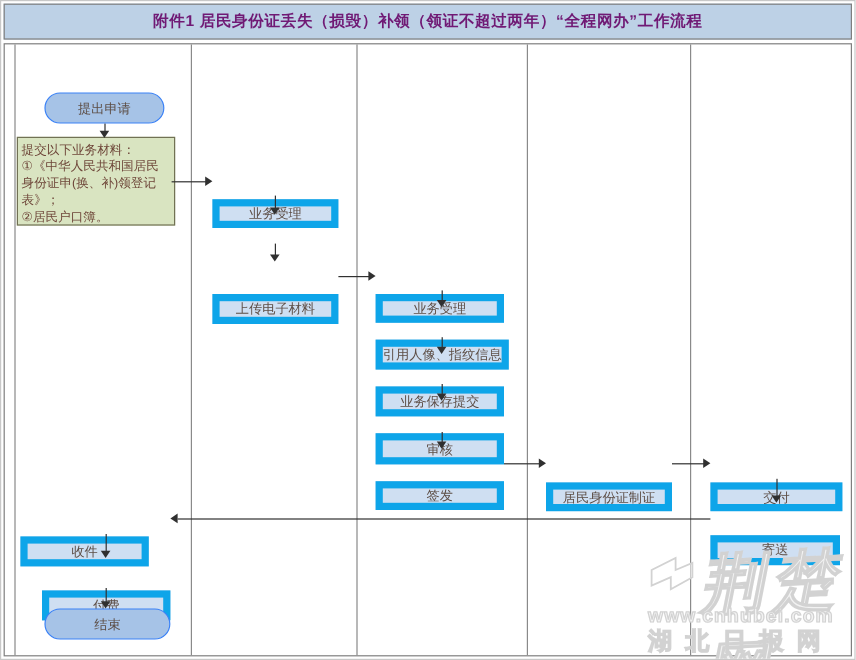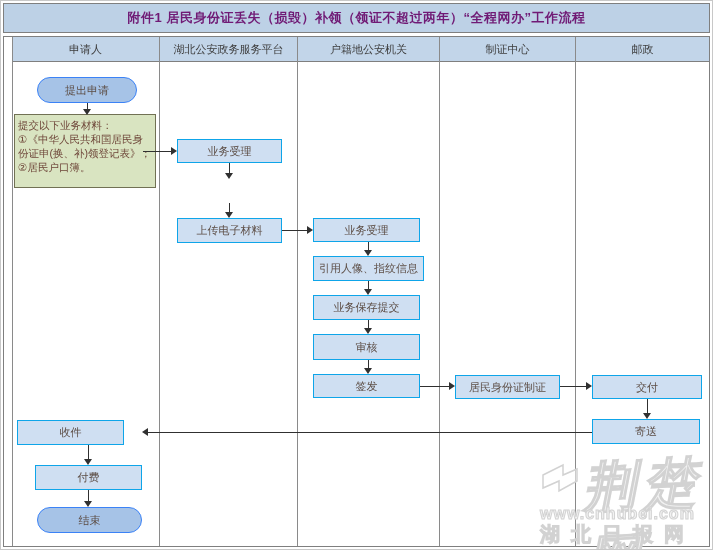--- a/index.html
+++ b/index.html
@@ -21,21 +21,21 @@
     border-left:1px solid #7f7f7f;box-sizing:border-box;}
   .lane-cell:first-child{border-left:none;}
   .lc1{width:147px}.lc2{width:138px}.lc3{width:142px}.lc4{width:136px}.lc5{flex:1}
 
   
   .vlane{position:absolute;top:0;bottom:0;width:1px;background:#8a8a8a;}
 
   
   .node{position:absolute;box-sizing:border-box;display:flex;align-items:center;justify-content:center;
     font-size:11px;color:#5d4e46;text-align:center;}
-  .proc{background:#cfdff2;border:1px solid #0ea5e9;}
+  .proc{background:#cfdff2;border:6px solid #0ea5e9;margin-top:27px;}
   .term{background:#a6c3e7;border:1px solid #3b82f6;border-radius:13px;}
   .note{background:#d9e4c1;border:1px solid #717154;align-items:flex-start;justify-content:flex-start;
     text-align:left;padding:3px 3px;font-size:10.5px;line-height:14px;color:#6e4639;white-space:pre-line;}
 
   
   .vline{position:absolute;width:1px;background:#303030;}
   .hline{position:absolute;height:1px;background:#303030;}
   .arr{position:absolute;width:0;height:0;}
   .arr.down{border-left:4px solid transparent;border-right:4px solid transparent;border-top:6px solid #303030;}
   .arr.right{border-top:4px solid transparent;border-bottom:4px solid transparent;border-left:6px solid #303030;}
@@ -54,36 +54,29 @@
 <body>
 
 <div id="stage">
 
   <div class="titlebar">
     <span>附件1 居民身份证丢失（损毁）补领（领证不超过两年）“全程网办”工作流程</span>
   </div>
 
   <div class="diagram">
 
-    <div class="lane-header">
-      <div class="lane-cell lc1">申请人</div>
-      <div class="lane-cell lc2">湖北公安政务服务平台</div>
-      <div class="lane-cell lc3">户籍地公安机关</div>
-      <div class="lane-cell lc4">制证中心</div>
-      <div class="lane-cell lc5">邮政</div>
-    </div>
 
     <div class="vlane" style="left:8px"></div>
     <div class="vlane" style="left:155px"></div>
     <div class="vlane" style="left:293px"></div>
     <div class="vlane" style="left:435px"></div>
     <div class="vlane" style="left:571px"></div>
 
     <div class="node term" style="left:33px;top:40px;width:100px;height:26px">提出申请</div>
-    <div class="node note" style="left:10px;top:77px;width:142px;height:74px">提交以下业务材料：
+    <div class="node note" style="left:10px;top:77px;width:132px;height:74px">提交以下业务材料：
 ①《中华人民共和国居民身份证申(换、补)领登记表》；
 ②居民户口簿。</div>
     <div class="node proc" style="left:13px;top:383px;width:107px;height:25px">收件</div>
     <div class="node proc" style="left:31px;top:428px;width:107px;height:25px">付费</div>
     <div class="node term" style="left:33px;top:470px;width:105px;height:26px">结束</div>
 
     <div class="node proc" style="left:173px;top:102px;width:105px;height:24px">业务受理</div>
     <div class="node proc" style="left:173px;top:181px;width:105px;height:25px">上传电子材料</div>
 
     <div class="node proc" style="left:309px;top:181px;width:107px;height:24px">业务受理</div>

